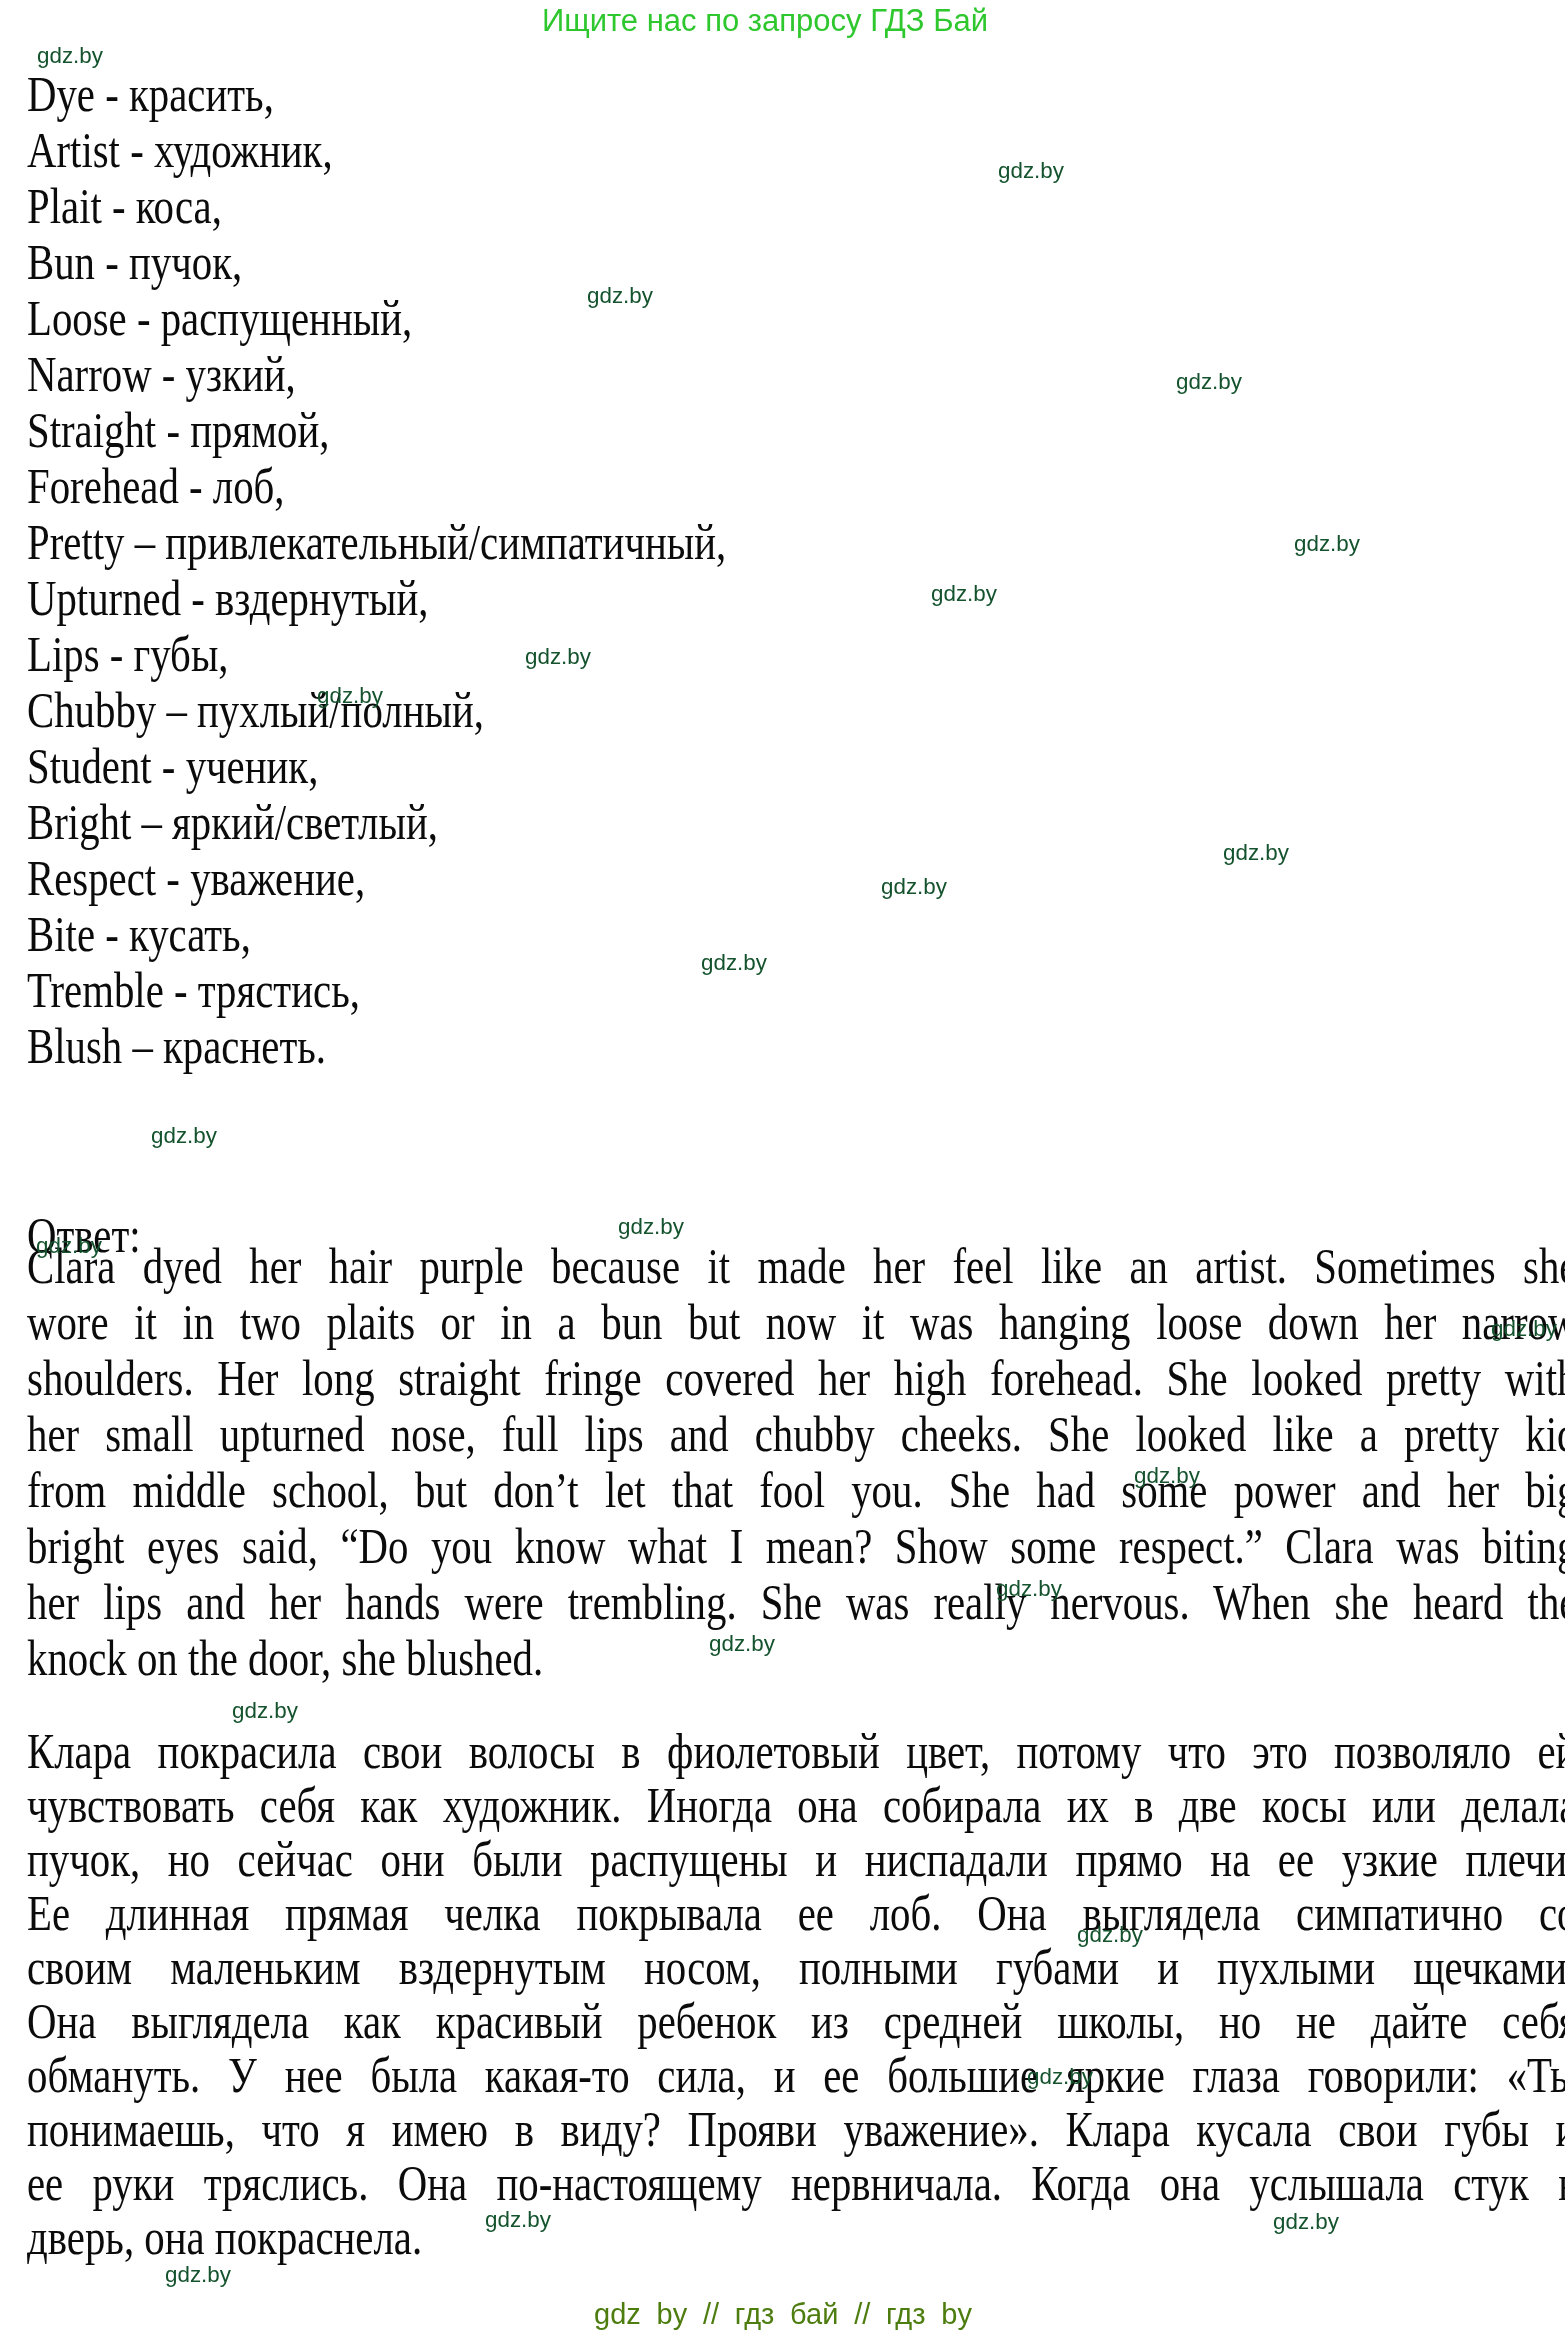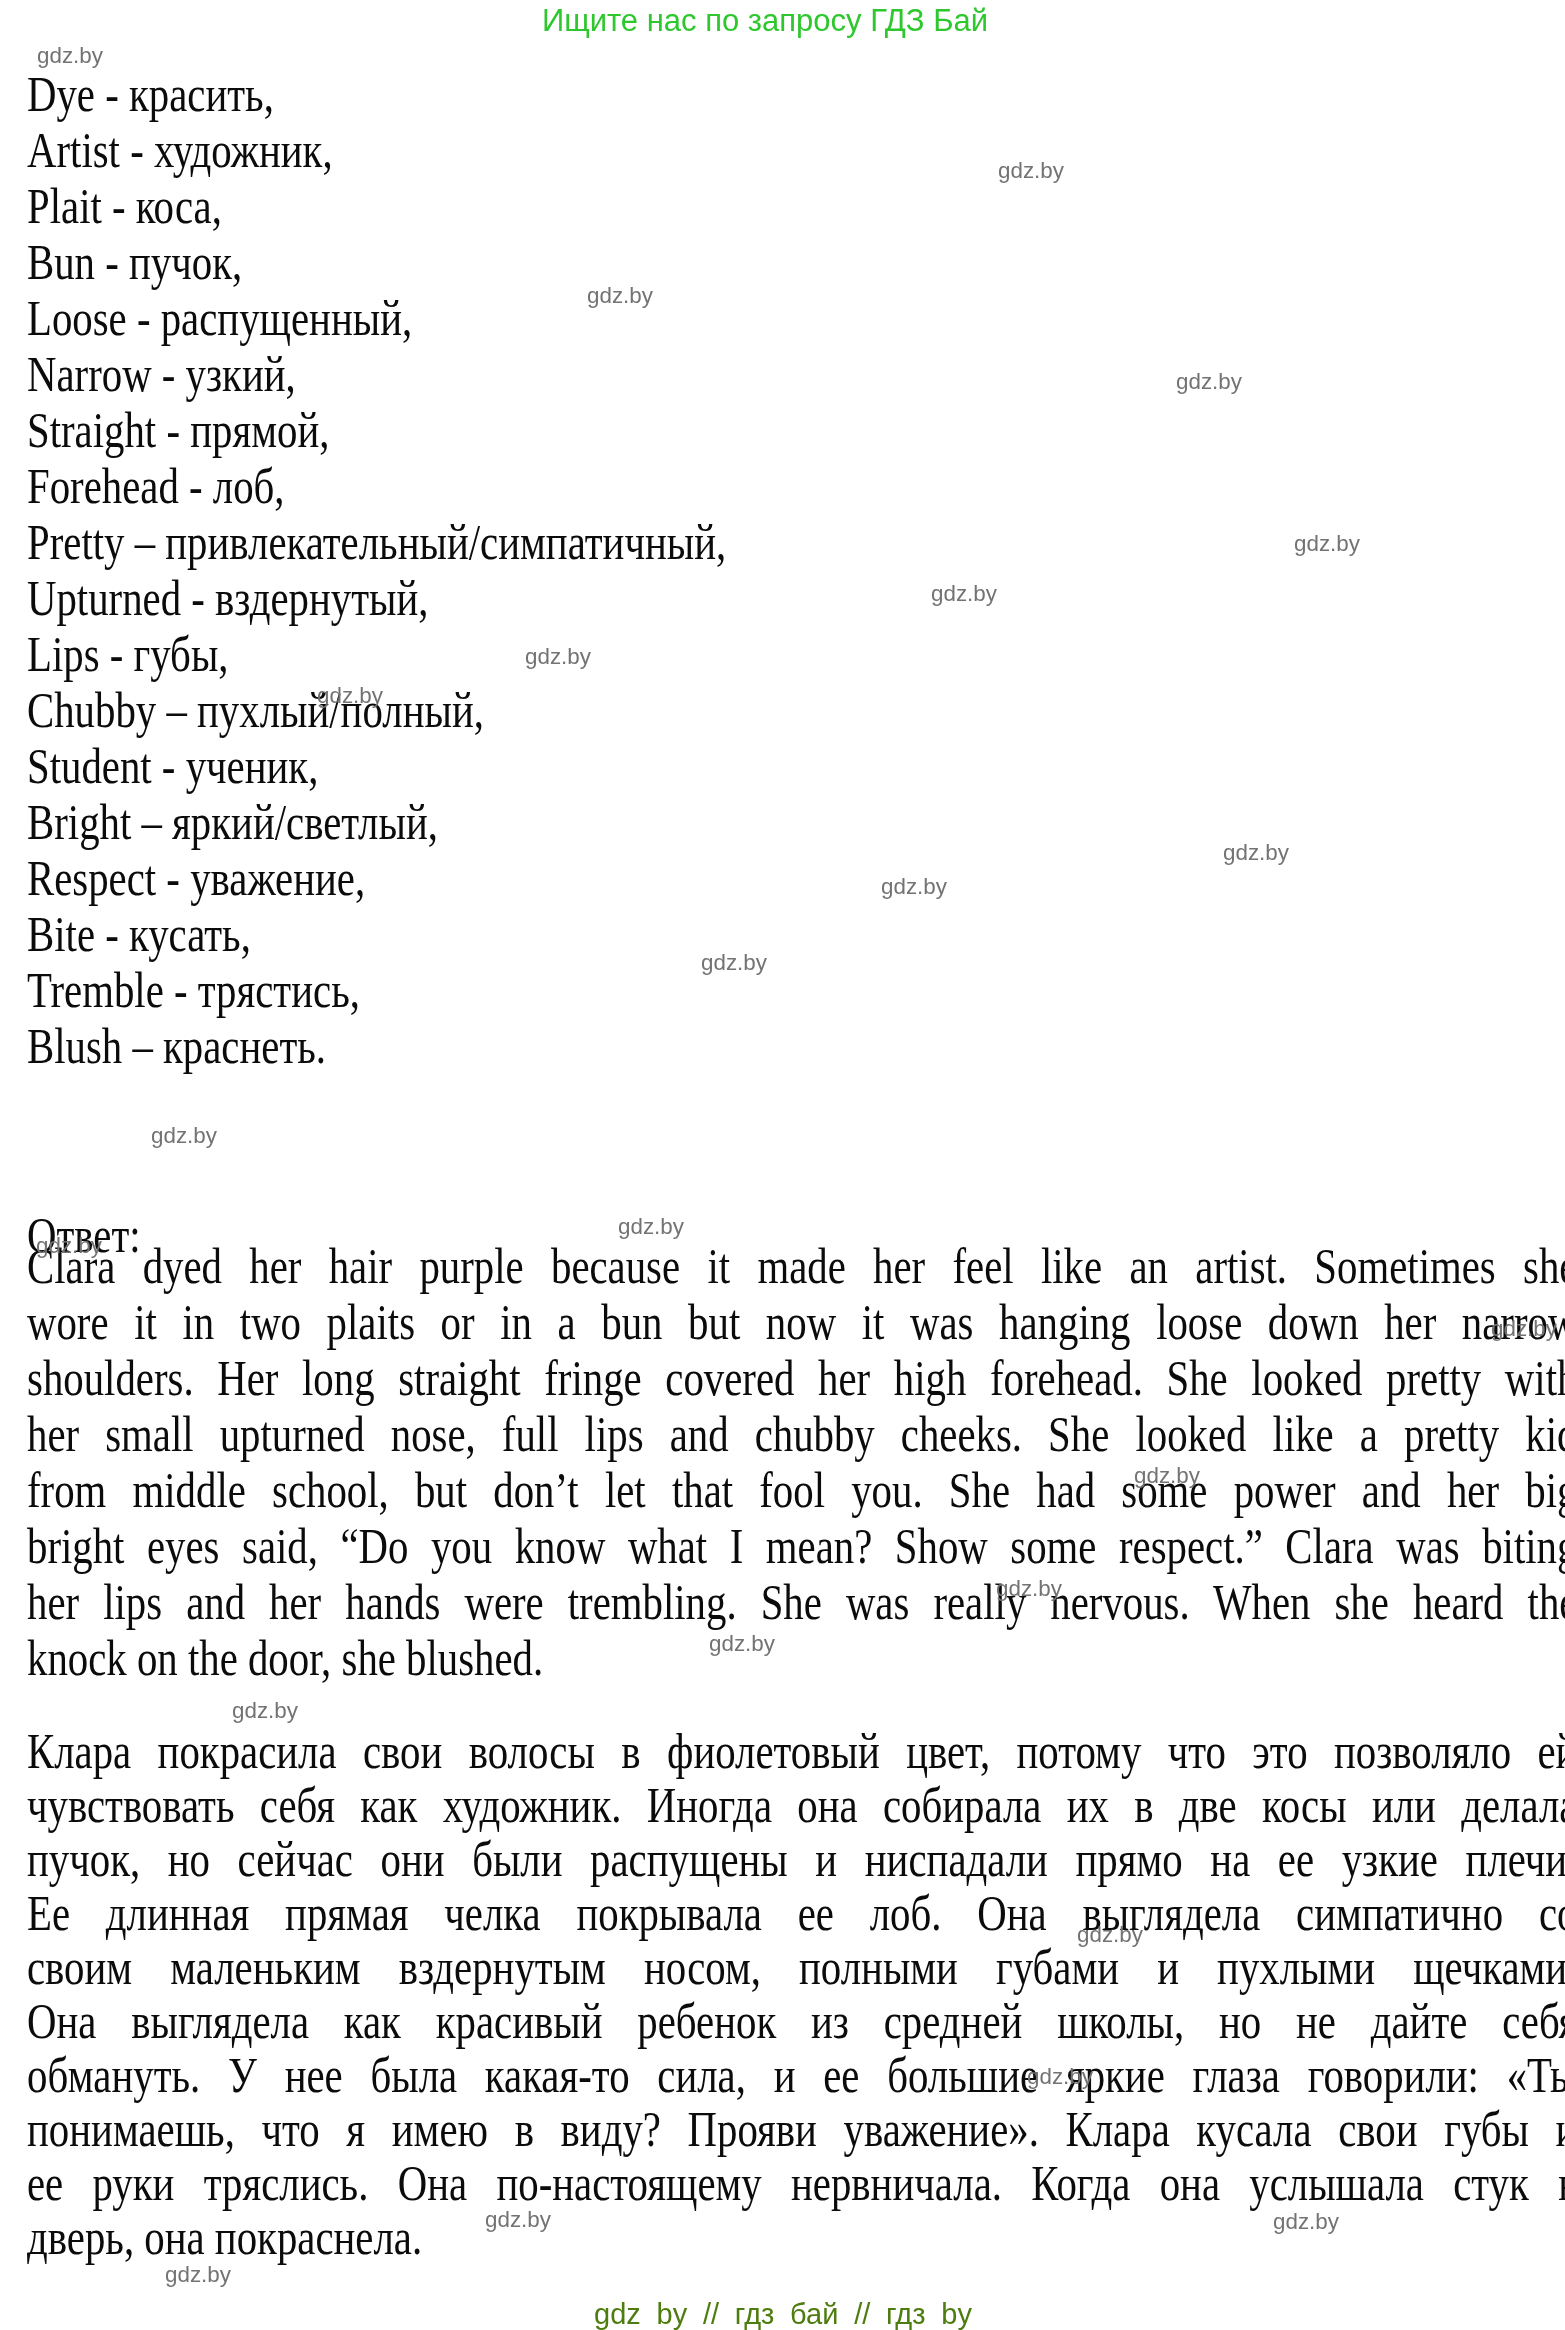--- a/index.html
+++ b/index.html
@@ -23,21 +23,21 @@
     text-align:center;
     font-family:"Liberation Sans", sans-serif;
     font-size:29px; line-height:31px;
     color:#4d7c0f;
     word-spacing:7.7px;
   }
   .wm {
     position:absolute;
     font-family:"Liberation Sans", sans-serif;
     font-size:22.4px; line-height:25px;
-    color:#737373;
+    color:#14532d;
     white-space:nowrap;
   }
   
   .condensed {
     transform:scaleX(0.8);
     transform-origin:0 0;
   }
   .vocab {
     position:absolute; left:27px; top:66px;
     font-size:51px; line-height:56px;

